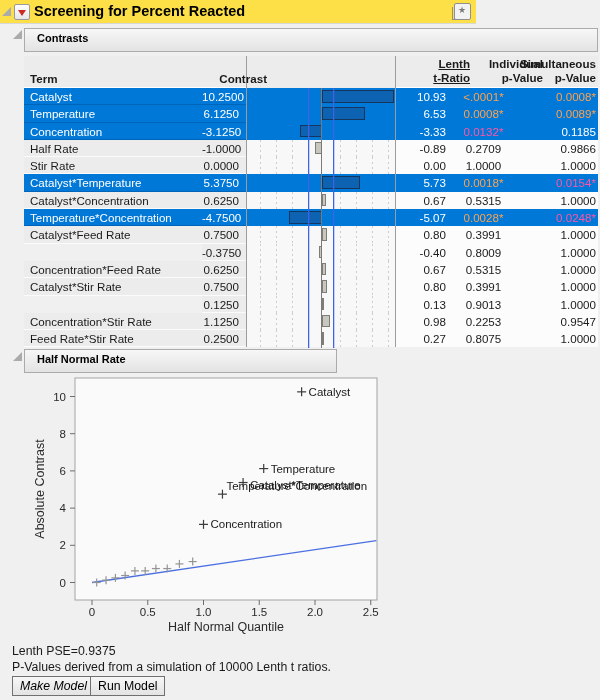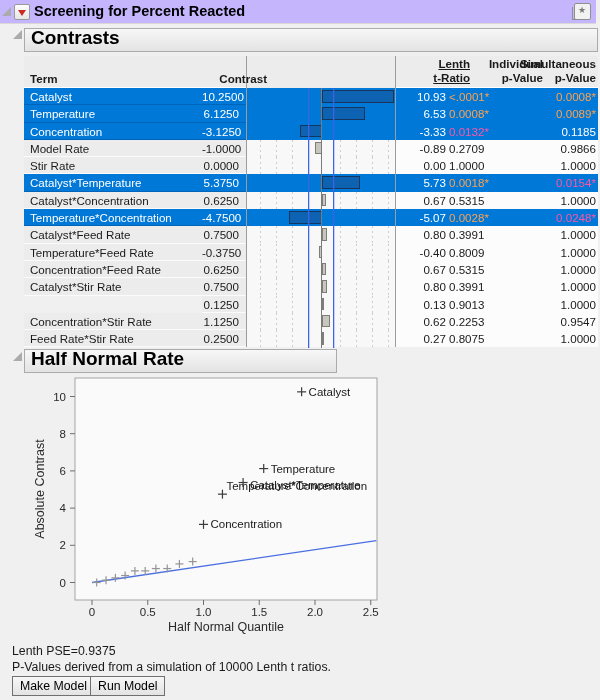--- a/index.html
+++ b/index.html
@@ -1,34 +1,34 @@
 <!DOCTYPE html>
 <html><head>
 <meta charset="utf-8">
 <style>
   * { margin:0; padding:0; box-sizing:border-box; }
   html,body { width:600px; height:700px; }
   body { font-family:"Liberation Sans", sans-serif; background:#F0F0F0; color:#1A1A1A; }
   .app { position:relative; width:600px; height:700px; overflow:hidden; background:#F0F0F0; }
 
   
-  .titlebar { position:absolute; left:0; top:0; width:596px; height:24px; background:#c4b5fd; border-bottom:1px solid #D8D8D8; }
+  .titlebar { position:absolute; left:0; top:0; width:476px; height:24px; background:#fde047; border-bottom:1px solid #D8D8D8; }
   .expander { position:absolute; width:0; height:0; border-bottom:9px solid #ABABAB; border-left:9px solid transparent; cursor:pointer; }
   .exp-title { left:2px; top:7px; }
   .exp-contrasts { left:13px; top:30px; }
   .exp-hnp { left:13px; top:352px; }
   .redtri-btn { position:absolute; left:14px; top:4px; width:16px; height:16px; background:linear-gradient(#FEFEFE,#E6E6E6); border:1px solid #9A9A9A; border-radius:2px; cursor:pointer; }
   .redtri-btn .tri { position:absolute; left:3px; top:5px; width:0; height:0; border-left:4px solid transparent; border-right:4px solid transparent; border-top:6px solid #CE2A21; }
   .title-text { position:absolute; left:34px; top:3px; font-size:14.5px; font-weight:bold; color:#000; }
   .corner-icon { position:absolute; right:5px; top:3px; width:17px; height:17px; border:1px solid #8F8F8F; background:#F2F2F2; border-radius:2px; cursor:pointer; }
   .corner-icon::before { content:"★"; position:absolute; left:3px; top:1px; font-size:9px; color:#7A7A7A; }
   .corner-icon::after { content:""; position:absolute; left:-3px; top:3px; width:12px; height:12px; border-left:1px solid #8F8F8F; border-bottom:1px solid #8F8F8F; }
 
   
-  .sec-header { position:absolute; height:24px; background:linear-gradient(#F7F7F7,#E3E3E3); border:1px solid #ABABAB; font-size:19px; font-weight:bold; color:#000; line-height:18px; padding-left:6px; cursor:pointer; }
+  .sec-header { position:absolute; height:24px; background:linear-gradient(#F7F7F7,#E3E3E3); border:1px solid #ABABAB; font-size:11px; font-weight:bold; color:#000; line-height:18px; padding-left:12px; cursor:pointer; }
   .sec-contrasts { left:24px; top:28px; width:574px; }
   .sec-hnp { left:24px; top:349px; width:313px; }
 
   
   .ctable { position:absolute; left:24px; top:56px; width:574px; }
   .thead { position:relative; height:32px; background:#ECECEC; font-weight:bold; font-size:11.6px; border-bottom:1px solid #FFFFFF; }
   .thead .h { position:absolute; bottom:2px; }
   .h-term { left:6px; }
   .h-contrast { right:331px; text-align:right; }
   .h2 { text-align:right; line-height:14px; bottom:1px; }
@@ -36,21 +36,21 @@
   .h-pind { right:55px; }
   .h-psim { right:2px; }
   .h-barspace { position:absolute; left:222px; top:0; width:150px; height:32px; border-left:1px solid #9C9C9C; border-right:1px solid #9C9C9C; background:#ECECEC; }
 
   .c-row { position:relative; height:17.3px; font-size:11.6px; line-height:17.3px; cursor:default; }
   .c-row .cell { position:absolute; top:0; height:100%; white-space:nowrap; overflow:hidden; }
   .cell-term { left:0; width:178px; padding-left:6px; background:#ECECEC; border-bottom:1px solid rgba(255,255,255,0.8); }
   .cell-contrast { left:178px; width:44px; text-align:right; padding-right:7px; background:#ECECEC; border-bottom:1px solid rgba(255,255,255,0.8); }
   .cell-bar { left:222px; width:150px; background:#F8F8F8; border-left:1px solid #9C9C9C; border-right:1px solid #9C9C9C; }
   .cell-tratio { left:372px; width:53px; text-align:right; padding-right:3px; background:#FCFCFC; }
-  .cell-pind { left:425px; width:73px; text-align:left; padding-right:4px; background:#FCFCFC; }
+  .cell-pind { left:425px; width:73px; text-align:center; padding-right:4px; background:#FCFCFC; }
   .cell-psim { left:498px; width:76px; text-align:right; padding-right:2px; background:#FCFCFC; }
   .c-row.sel .cell { background:#0078D7; color:#FFFFFF; border-bottom-color:rgba(0,45,95,0.25); }
   .c-row.sel .cell-bar { border-left-color:#9C9C9C; border-right-color:#9C9C9C; }
 
   .gline { position:absolute; top:0; width:1px; height:100%; background-image:linear-gradient(to bottom,#CDCDCD 0 2px,transparent 2px 5px); background-size:1px 5px; z-index:1; }
   .bar { position:absolute; top:2px; height:12.5px; z-index:2; }
   .bar.bpos-sel, .bar.bneg-sel { background:#0E62B2; border:1px solid #14365E; }
   .bar.bpos-gray, .bar.bneg-gray { background:#C7C7BF; border:1px solid #7E7E76; }
 
   .bar-overlay { position:absolute; left:222px; top:32px; width:150px; height:259.5px; pointer-events:none; z-index:5; }
@@ -59,21 +59,21 @@
   .thresh.t1 { left:62px; } .thresh.t2 { left:87px; }
 
   
   .chart-wrap { position:absolute; left:0; top:368px; width:450px; height:268px; }
 
   
   .note { position:absolute; left:12px; font-size:12.3px; color:#1A1A1A; }
   .note1 { top:644px; }
   .note2 { top:660px; }
   .btn { position:absolute; top:676px; height:20px; font-family:"Liberation Sans",sans-serif; font-size:12.3px; color:#000; background:linear-gradient(#F7F7F7,#E3E3E3); border:1px solid #707070; padding:0 7px; cursor:pointer; }
-  .btn-make { left:12px; }
+  .btn-make { left:12px;font-style:italic; }
   .btn-run { left:90px; }
 </style>
 </head>
 <body>
 
 <div class="app">
 
   <div class="titlebar">
     <span class="expander exp-title"></span>
     <span class="redtri-btn">
@@ -122,21 +122,21 @@
       <div class="cell cell-term">Concentration</div>
       <div class="cell cell-contrast">-3.1250</div>
       <div class="cell cell-bar">
             <div class="bar bneg-sel" style="width: 21.9375px; left: 53.0625px;"></div>
           </div>
       <div class="cell cell-tratio">-3.33</div>
       <div class="cell cell-pind" style="color: rgb(255, 85, 165);">0.0132*</div>
       <div class="cell cell-psim">0.1185</div>
     </div>
         <div class="c-row">
-      <div class="cell cell-term">Model Rate</div>
+      <div class="cell cell-term">Half Rate</div>
       <div class="cell cell-contrast">-1.0000</div>
       <div class="cell cell-bar">
             <div class="bar bneg-gray" style="width: 7.02px; left: 67.98px;"></div>
             <div class="gline" style="left: 13px;"></div>
             <div class="gline" style="left: 29px;"></div>
             <div class="gline" style="left: 45px;"></div>
             <div class="gline" style="left: 61px;"></div>
             <div class="gline" style="left: 93px;"></div>
             <div class="gline" style="left: 109px;"></div>
             <div class="gline" style="left: 125px;"></div>
@@ -213,21 +213,20 @@
             <div class="gline" style="left: 93px;"></div>
             <div class="gline" style="left: 109px;"></div>
             <div class="gline" style="left: 125px;"></div>
             <div class="gline" style="left: 141px;"></div>
           </div>
       <div class="cell cell-tratio">0.80</div>
       <div class="cell cell-pind">0.3991</div>
       <div class="cell cell-psim">1.0000</div>
     </div>
         <div class="c-row">
-      <div class="cell cell-term">Temperature*Feed Rate</div>
       <div class="cell cell-contrast">-0.3750</div>
       <div class="cell cell-bar">
             <div class="bar bneg-gray" style="width: 2.6325px; left: 72.3675px;"></div>
             <div class="gline" style="left: 13px;"></div>
             <div class="gline" style="left: 29px;"></div>
             <div class="gline" style="left: 45px;"></div>
             <div class="gline" style="left: 61px;"></div>
             <div class="gline" style="left: 93px;"></div>
             <div class="gline" style="left: 109px;"></div>
             <div class="gline" style="left: 125px;"></div>
@@ -297,21 +296,21 @@
             <div class="bar bpos-gray" style="width: 7.8975px; left: 75px;"></div>
             <div class="gline" style="left: 13px;"></div>
             <div class="gline" style="left: 29px;"></div>
             <div class="gline" style="left: 45px;"></div>
             <div class="gline" style="left: 61px;"></div>
             <div class="gline" style="left: 93px;"></div>
             <div class="gline" style="left: 109px;"></div>
             <div class="gline" style="left: 125px;"></div>
             <div class="gline" style="left: 141px;"></div>
           </div>
-      <div class="cell cell-tratio">0.62</div>
+      <div class="cell cell-tratio">0.98</div>
       <div class="cell cell-pind">0.2253</div>
       <div class="cell cell-psim">0.9547</div>
     </div>
         <div class="c-row">
       <div class="cell cell-term">Feed Rate*Stir Rate</div>
       <div class="cell cell-contrast">0.2500</div>
       <div class="cell cell-bar">
             <div class="bar bpos-gray" style="width: 1.755px; left: 75px;"></div>
             <div class="gline" style="left: 13px;"></div>
             <div class="gline" style="left: 29px;"></div>

